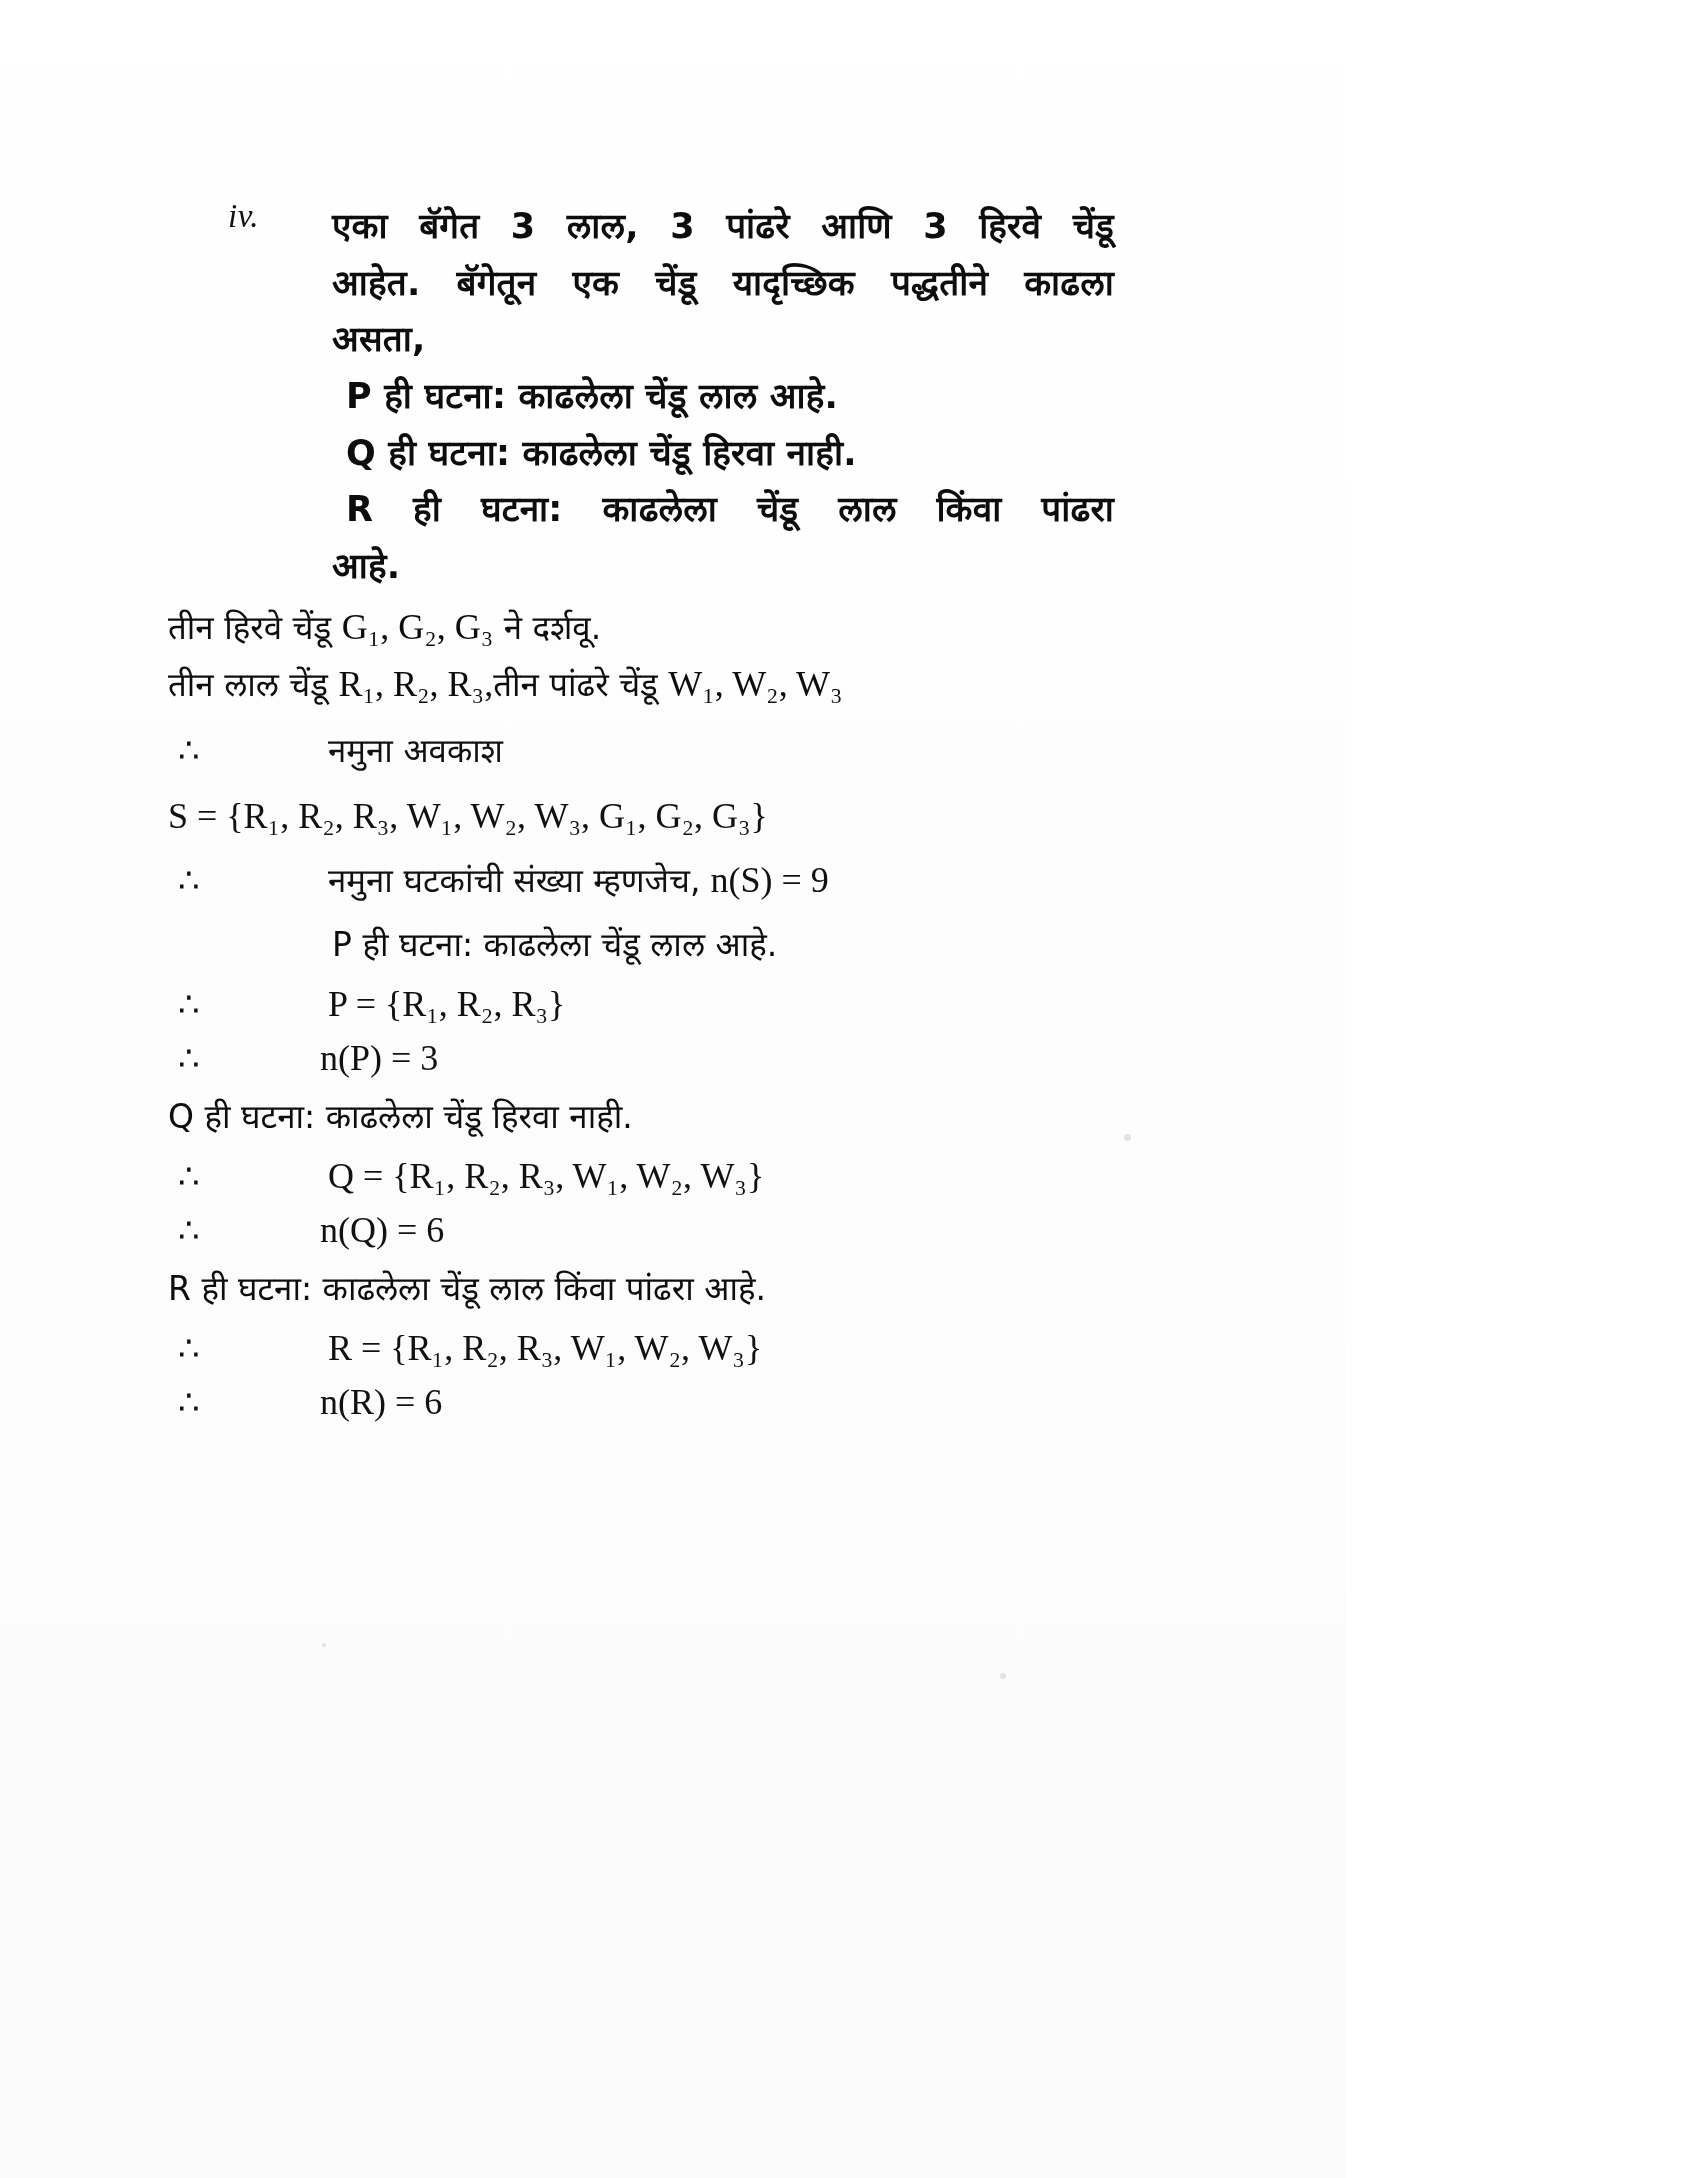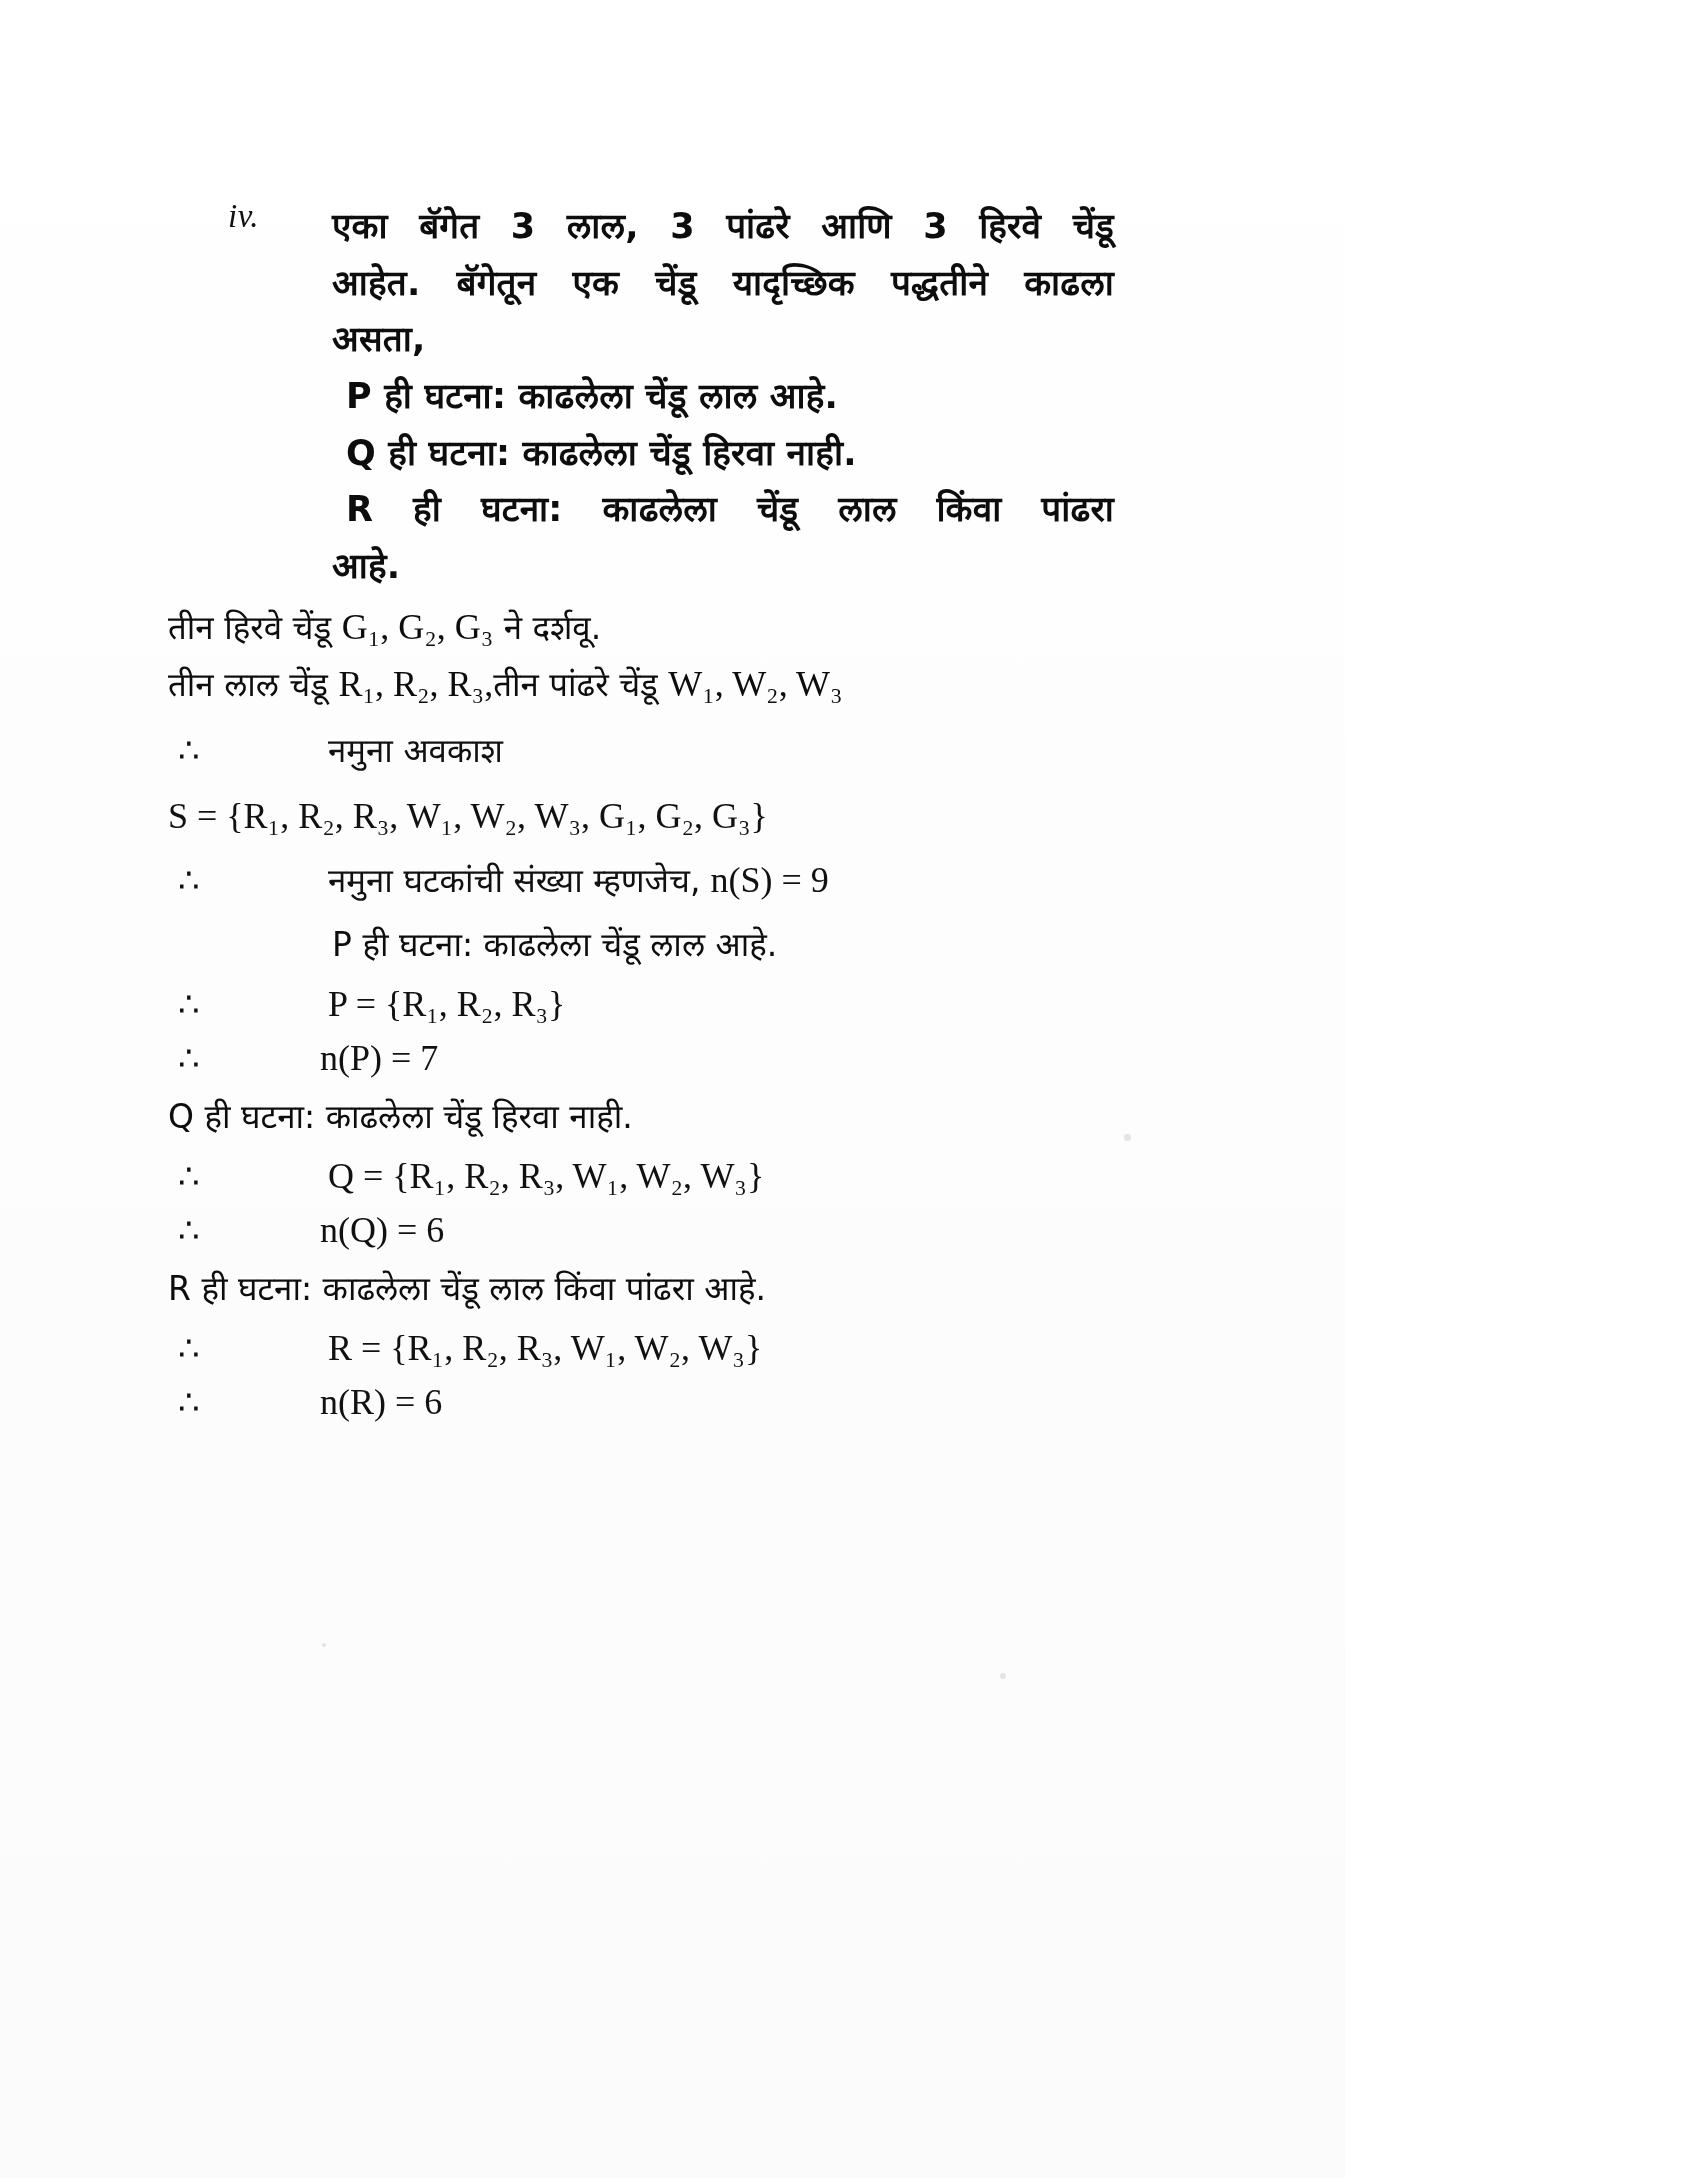--- a/index.html
+++ b/index.html
@@ -205,21 +205,21 @@
 
       <div class="line dev row-flush stmt-indent">P ही घटना: काढलेला चेंडू लाल आहे.</div>
 
       <div class="tf-row">
         <div class="tf-sym">∴</div>
         <div class="tf-text pad-md mth">P = {R₁, R₂, R₃}</div>
       </div>
 
       <div class="tf-row">
         <div class="tf-sym">∴</div>
-        <div class="tf-text pad-sm mth" style="padding-left:69px;">n(P) = 7</div>
+        <div class="tf-text pad-sm mth" style="padding-left:69px;">n(P) = 3</div>
       </div>
 
       <div class="line dev row-flush">Q ही घटना: काढलेला चेंडू हिरवा नाही.</div>
 
       <div class="tf-row">
         <div class="tf-sym">∴</div>
         <div class="tf-text pad-md mth">Q = {R₁, R₂, R₃, W₁, W₂, W₃}</div>
       </div>
 
       <div class="tf-row">

